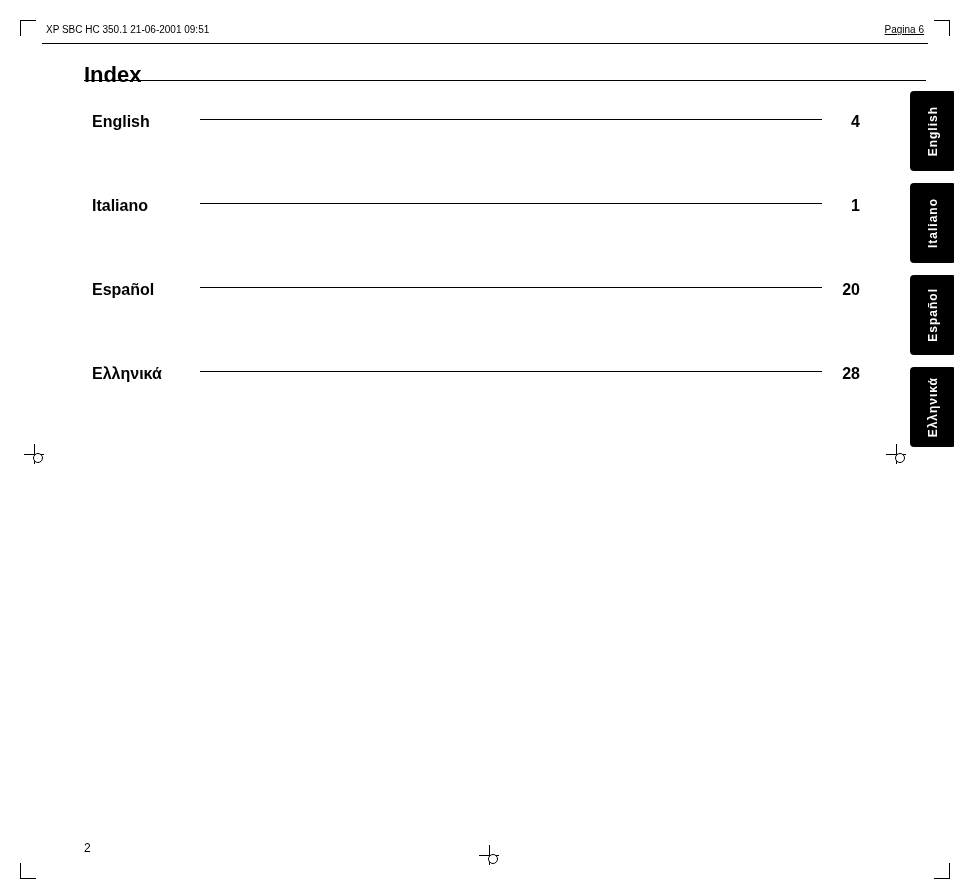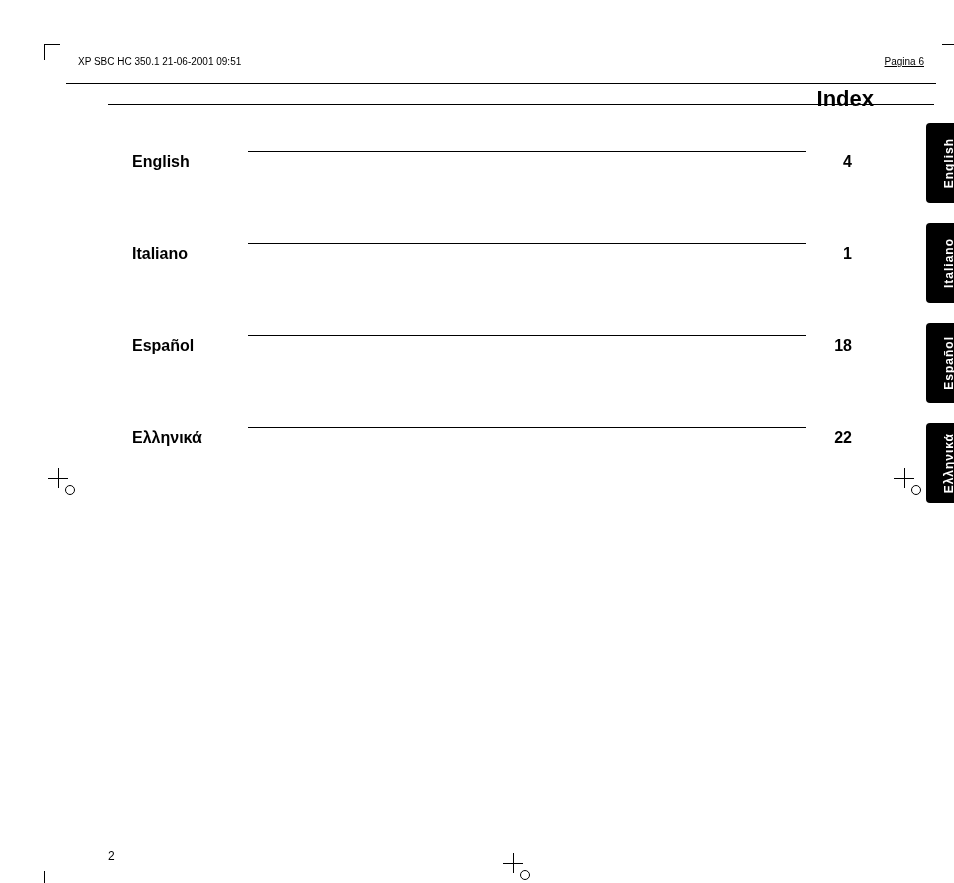--- a/index.html
+++ b/index.html
@@ -1,16 +1,16 @@
 <!DOCTYPE html>
 <html><head>
   <meta charset="utf-8">
   <style>
     * {
-      margin: 12px;
+      margin: 4px;
       padding: 0;
       box-sizing: border-box;
     }
 
     body {
       width: 954px;
       height: 883px;
       background: #ffffff;
       font-family: Arial, Helvetica, sans-serif;
       position: relative;
@@ -99,21 +99,20 @@
       height: 1px;
       background: #000;
     }
 
     
     .page-title {
       position: absolute;
       top: 50px;
       left: 72px;
       right: 32px;
-      text-align: right;
       font-size: 22px;
       font-weight: bold;
       color: #000;
       padding-right: 60px;
     }
 
     
     .content-area {
       position: absolute;
       top: 75px;
@@ -279,27 +278,27 @@
 
   <div class="index-entry">
     <span class="entry-label">Italiano</span>
     <span class="entry-line"></span>
     <span class="entry-page">1</span>
   </div>
 
   <div class="index-entry">
     <span class="entry-label">Español</span>
     <span class="entry-line"></span>
-    <span class="entry-page">18</span>
+    <span class="entry-page">20</span>
   </div>
 
   <div class="index-entry">
     <span class="entry-label">Ελληνικά</span>
     <span class="entry-line"></span>
-    <span class="entry-page">22</span>
+    <span class="entry-page">28</span>
   </div>
 
 </div>
 
 <div class="right-tabs">
   <div class="tab-item">
     <span class="tab-item-text">English</span>
   </div>
   <div class="tab-item">
     <span class="tab-item-text">Italiano</span>

